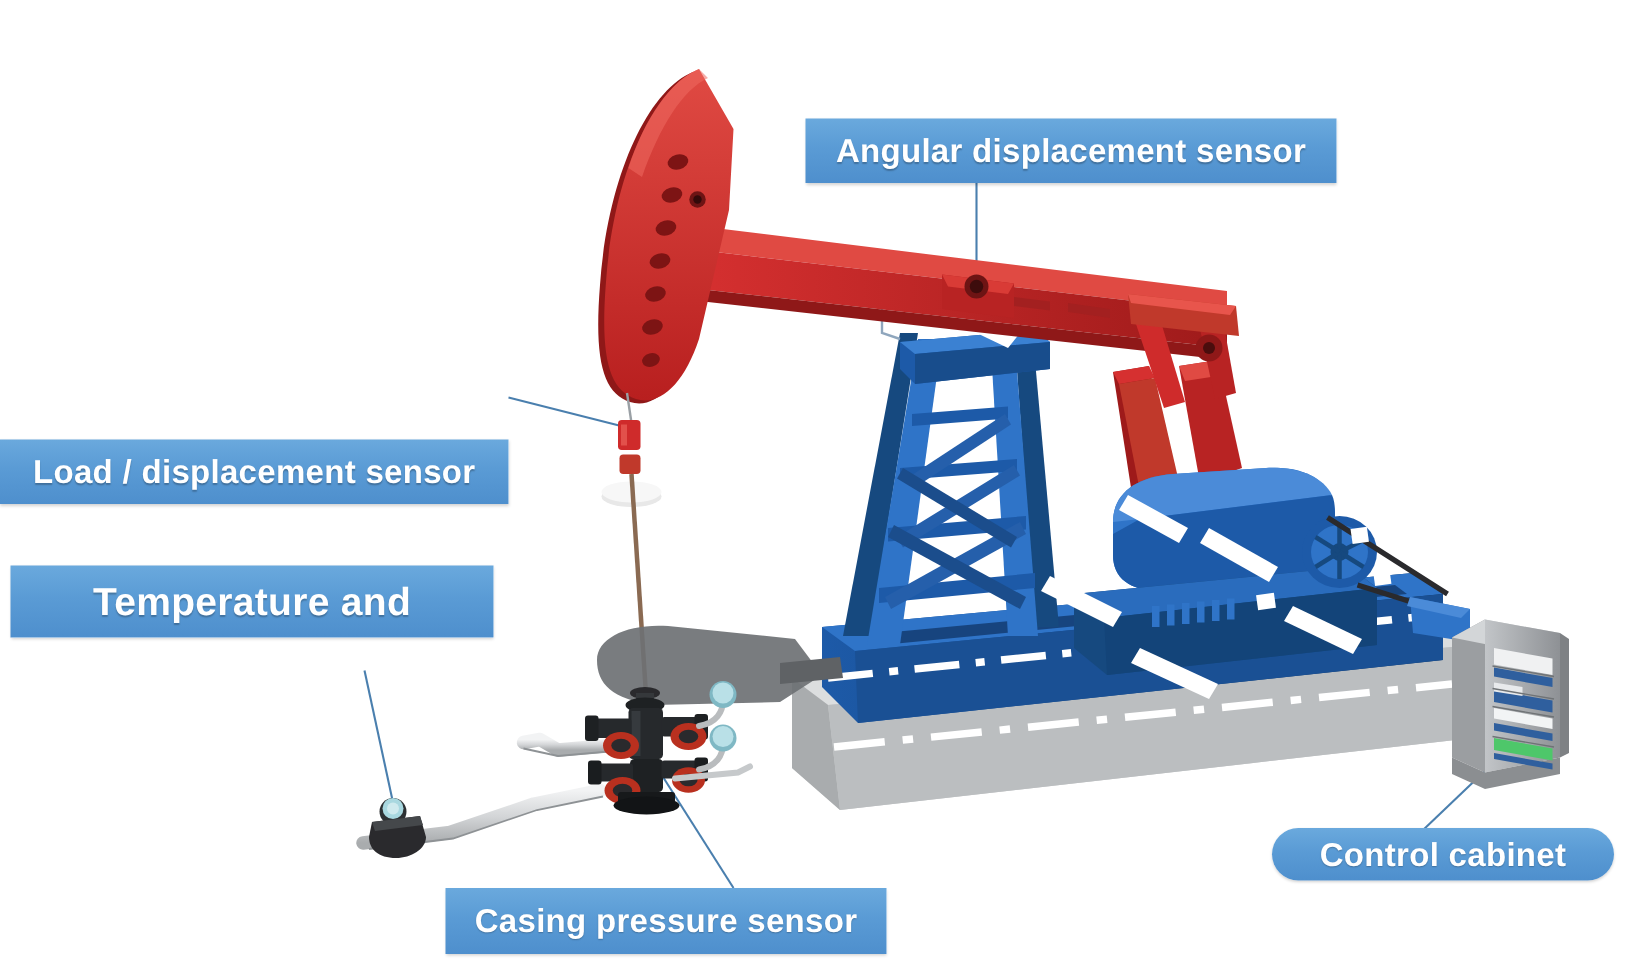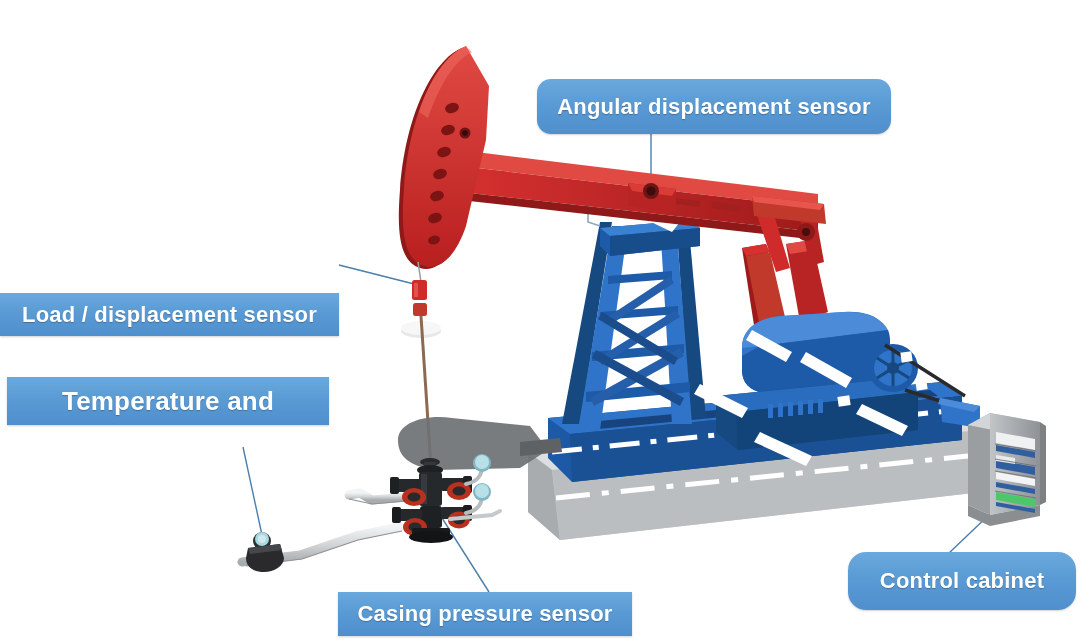--- a/index.html
+++ b/index.html
@@ -13,25 +13,25 @@
     color:#ffffff;
     font-weight:bold;
     font-family:"Liberation Sans", sans-serif;
     letter-spacing:.2px;
     line-height:1.18;
     background:linear-gradient(180deg,#6aa9dd 0%,#5a9bd5 45%,#4e8fcd 100%);
     box-shadow:0 1px 2px rgba(0,0,0,.18);
     z-index:6;
   }
   .callout span{display:block;text-shadow:0 1px 1px rgba(0,0,0,.25);}
-  #cal-angular{left:537px;top:79px;width:354px;height:55px;font-size:22px;border-radius:14px;}
+  #cal-angular{left:537px;top:79px;width:354px;height:43px;font-size:22px;}
   #cal-load{left:0px;top:245px;width:339px;height:43px;font-size:22px;margin-top:48px;}
   #cal-temp{left:7px;top:377px;width:322px;height:48px;font-size:26px;text-align:right;}
-  #cal-casing{left:297px;top:592px;width:294px;height:44px;font-size:22px;margin-left:41px;}
-  #cal-cabinet{left:848px;top:552px;width:228px;height:58px;font-size:22px;border-radius:18px;}
+  #cal-casing{left:297px;top:592px;width:294px;height:44px;font-size:22px;}
+  #cal-cabinet{left:848px;top:552px;width:228px;height:35px;font-size:22px;border-radius:18px;}
 </style>
 </head>
 <body>
 
 <div id="stage">
 
   <svg id="art" viewBox="0 0 1089 642">
     <defs>
       <linearGradient id="gRed" x1="0" y1="0" x2="0" y2="1">
         <stop offset="0" stop-color="#e04a43"></stop>

